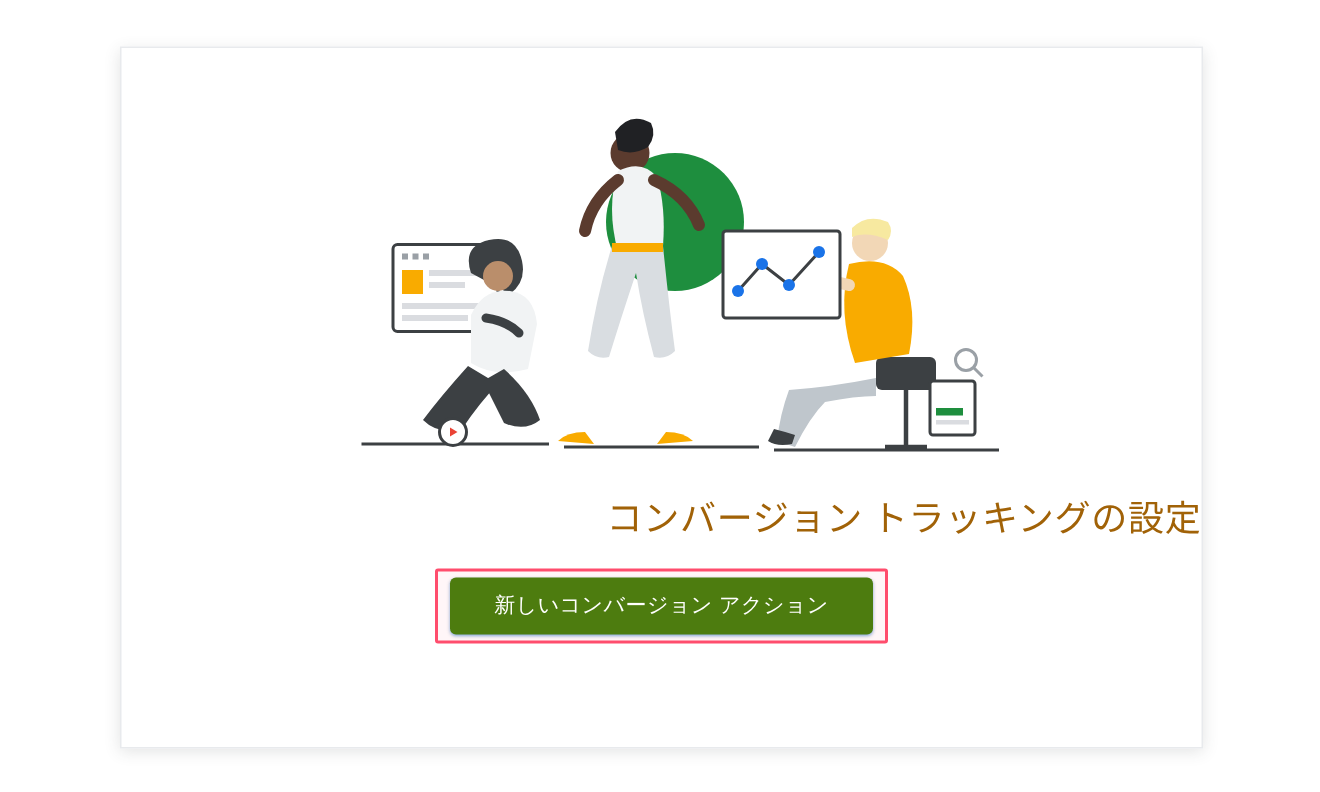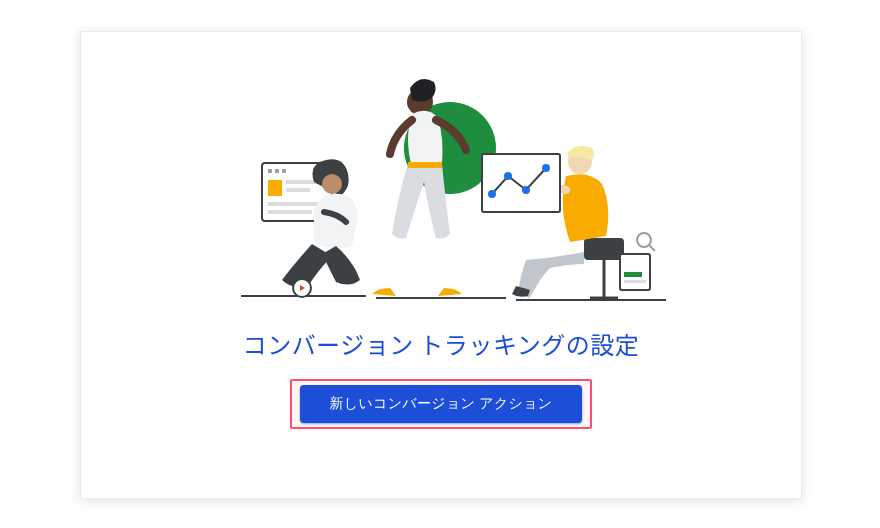--- a/index.html
+++ b/index.html
@@ -25,23 +25,23 @@
     width: 100%;
     height: 260px;
     position: relative;
     display: flex;
     justify-content: center;
   }
   .hero svg {
     margin-top: 28px;
   }
   .title {
-    text-align: center;
+    text-align: right;
     font-size: 24px;
-    color: #1d4ed8;
+    color: #a16207;
     margin: 34px 0 18px 0;
     font-weight: 400;
     letter-spacing: 0.5px;
   }
   .desc {
     text-align: center;
     font-size: 14px;
     line-height: 1.7;
     color: #5f6368;
     margin: 0 70px 24px 70px;
@@ -55,21 +55,21 @@
     display: flex;
     justify-content: center;
   }
   .btn-frame {
     border: 2px solid #ff4d6d;
     padding: 4px 8px;
     border-radius: 2px;
     background: rgba(255,77,109,0.05);
   }
   .btn {
-    background: #1d4ed8;
+    background: #4d7c0f;
     color: #ffffff;
     font-size: 14px;
     padding: 10px 30px;
     border-radius: 4px;
     border: none;
     cursor: pointer;
     box-shadow: 0 1px 2px rgba(26,115,232,0.4), 0 1px 3px rgba(60,64,67,0.2);
     letter-spacing: 0.3px;
   }
 </style>

